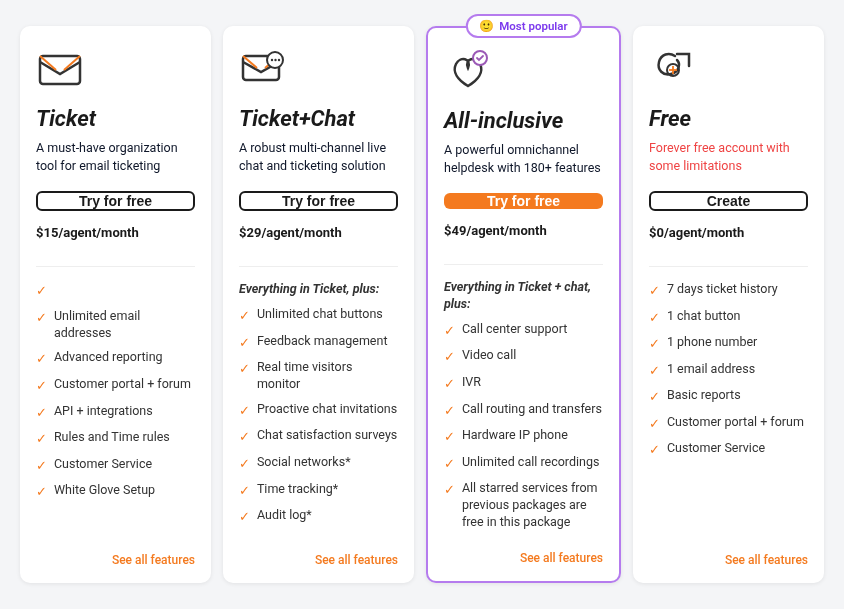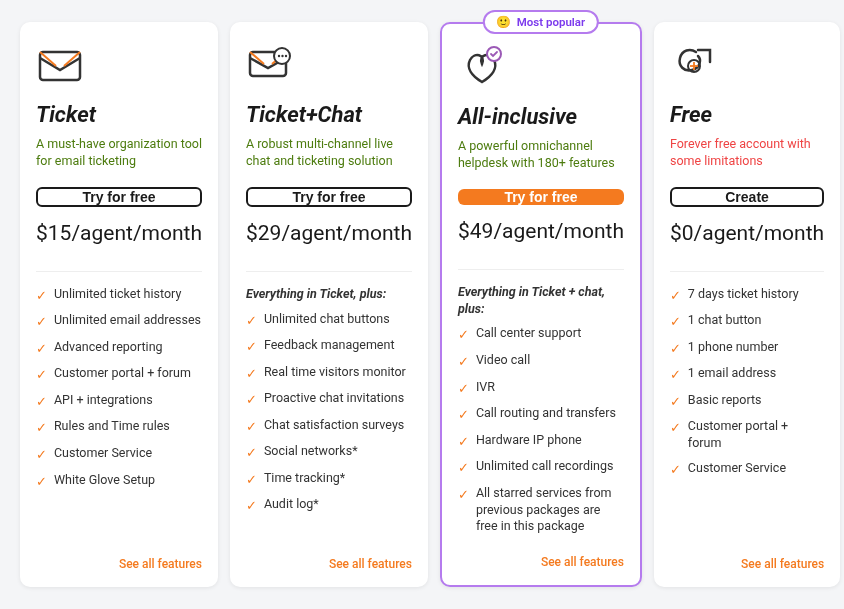--- a/index.html
+++ b/index.html
@@ -35,21 +35,21 @@
     }
     .plan-name {
       font-size: 22px;
       font-weight: 700;
       color: #1a1a1a;
       margin-bottom: 8px;
       font-style: italic;
     }
     .plan-description {
       font-size: 12.5px;
-      color: #4d7c0f;
+      color: #0f172a;
       margin-bottom: 16px;
       line-height: 1.4;
       min-height: 36px;
     }
     .plan-description.orange {
       color: #ef4444;
     }
     .btn-try {
       display: block;
       width: 100%;
@@ -64,22 +64,22 @@
       border: 2px solid #1a1a1a;
       background: #fff;
       color: #1a1a1a;
     }
     .btn-orange {
       border: none;
       background: #f47a1f;
       color: #fff;
     }
     .plan-price {
-      font-size: 21px;
-      font-weight: 400;
+      font-size: 13px;
+      font-weight: 700;
       color: #1a1a1a;
       margin-bottom: 26px;
     }
     .divider {
       border: none;
       border-top: 1px solid #eee;
       margin-bottom: 14px;
     }
     .features-list {
       list-style: none;
@@ -154,21 +154,20 @@
     <line x1="44" y1="10" x2="28" y2="24" stroke="#f47a1f" stroke-width="2"></line>
   </svg></div>
       <div class="plan-name">Ticket</div>
       <div class="plan-description">A must-have organization tool for email ticketing</div>
       <button class="btn-try btn-outline">Try for free</button>
       <div class="plan-price">$15/agent/month</div>
       <hr class="divider">
       <ul class="features-list">
         <li>
       <span class="check-icon">✓</span>
-      <span>Unlimited ticket history</span>
     </li>
         <li>
       <span class="check-icon">✓</span>
       <span>Unlimited email addresses</span>
     </li>
         <li>
       <span class="check-icon">✓</span>
       <span>Advanced reporting</span>
     </li>
         <li>

